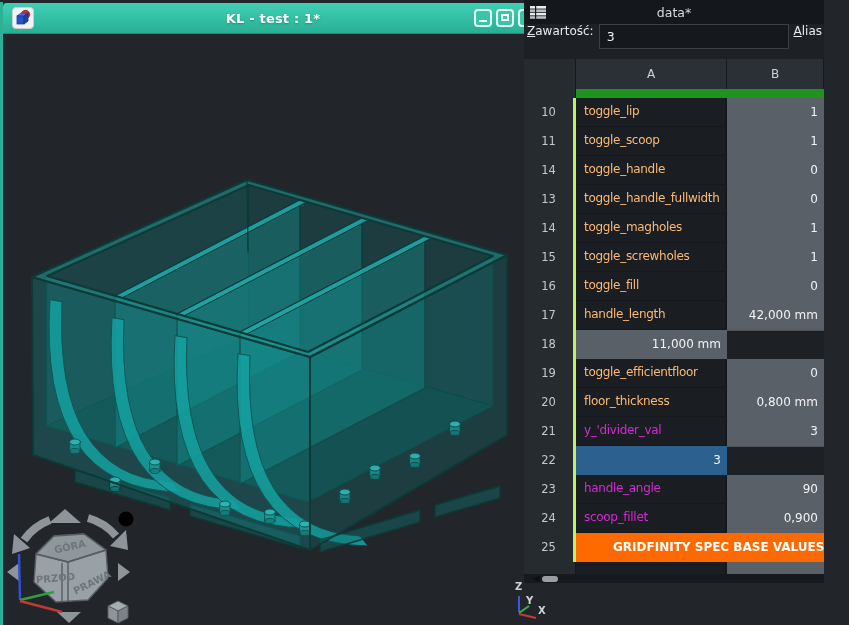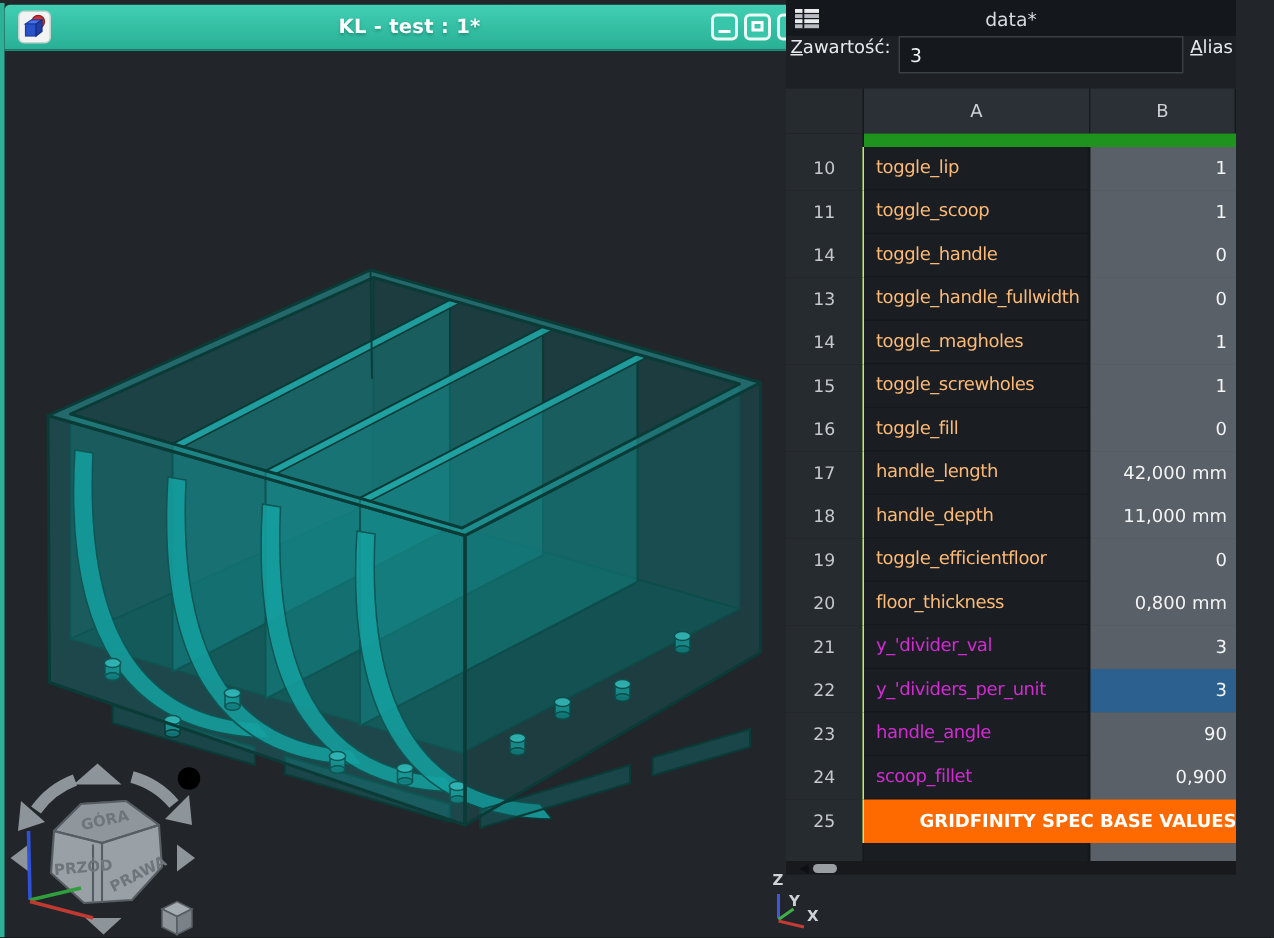--- a/index.html
+++ b/index.html
@@ -39,21 +39,21 @@
   .hrow,.srow,.partialrow{display:grid;grid-template-columns:52px 151px 1fr;}
   .hrow{height:30px;}
   .corner{background:#262b30;border-right:1px solid #15181c;border-bottom:1px solid #15181c;}
   .chead{background:#2b3036;color:#ced1d4;font-size:12px;text-align:center;line-height:30px;
          border-right:1px solid #15181c;border-bottom:1px solid #15181c;box-sizing:border-box;}
   .greenrow{display:grid;grid-template-columns:52px 1fr;height:9px;}
   .gnum{background:#262b30;border-right:1px solid #15181c;box-sizing:border-box;}
   .gbar{background:#1e941e;}
   .srow{height:29px;}
   .rnum{background:#262b30;color:#c6c9cc;font-size:11.5px;text-align:center;line-height:29px;
-        border-right:1px solid #bef264;border-bottom:1px solid #1a1e22;box-sizing:border-box;}
+        border-right:3px solid #bef264;border-bottom:1px solid #1a1e22;box-sizing:border-box;}
   .ca{background:#1a1e23;color:#fdba74;font-size:12px;letter-spacing:-.3px;line-height:27px;
       padding-left:8px;border-bottom:2px solid #14171b;border-right:2px solid #14171b;
       box-sizing:border-box;white-space:nowrap;overflow:hidden;}
   .ca.alias{color:#d42ad4;}
   .cb{background:#5a6067;color:#f1f3f4;font-size:12px;line-height:28px;text-align:right;
       padding-right:6px;border-bottom:1px solid #4c5258;box-sizing:border-box;}
   .cb.selected{background:#2c608e;}
   .cbanner{grid-column:2/4;background:#ff6a00;color:#ffffff;font-weight:bold;font-size:12px;
            line-height:29px;padding-left:37px;white-space:nowrap;overflow:hidden;}
   .partialrow{height:12px;}
@@ -303,41 +303,39 @@
             <div class="ca">toggle_fill</div>
             <div class="cb">0</div>
           </div>
           <div class="srow">
             <div class="rnum">17</div>
             <div class="ca">handle_length</div>
             <div class="cb">42,000 mm</div>
           </div>
           <div class="srow">
             <div class="rnum">18</div>
-            <div class="ca">handle_depth</div>
             <div class="cb">11,000 mm</div>
           </div>
           <div class="srow">
             <div class="rnum">19</div>
             <div class="ca">toggle_efficientfloor</div>
             <div class="cb">0</div>
           </div>
           <div class="srow">
             <div class="rnum">20</div>
             <div class="ca">floor_thickness</div>
             <div class="cb">0,800 mm</div>
           </div>
           <div class="srow">
             <div class="rnum">21</div>
             <div class="ca alias">y_'divider_val</div>
             <div class="cb">3</div>
           </div>
           <div class="srow">
             <div class="rnum">22</div>
-            <div class="ca alias">y_'dividers_per_unit</div>
             <div class="cb selected">3</div>
           </div>
           <div class="srow">
             <div class="rnum">23</div>
             <div class="ca alias">handle_angle</div>
             <div class="cb">90</div>
           </div>
           <div class="srow">
             <div class="rnum">24</div>
             <div class="ca alias">scoop_fillet</div>

